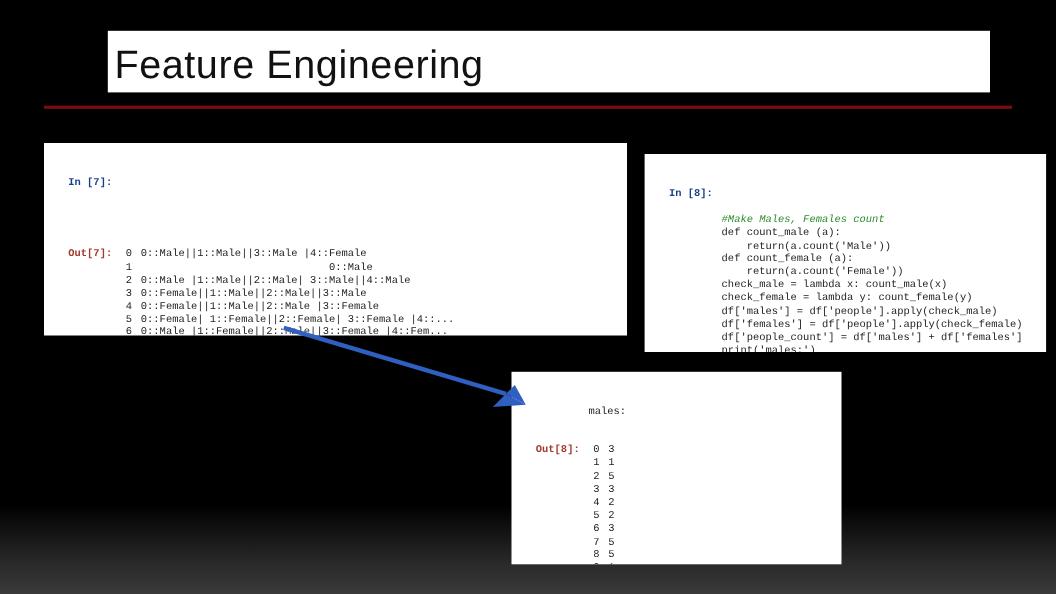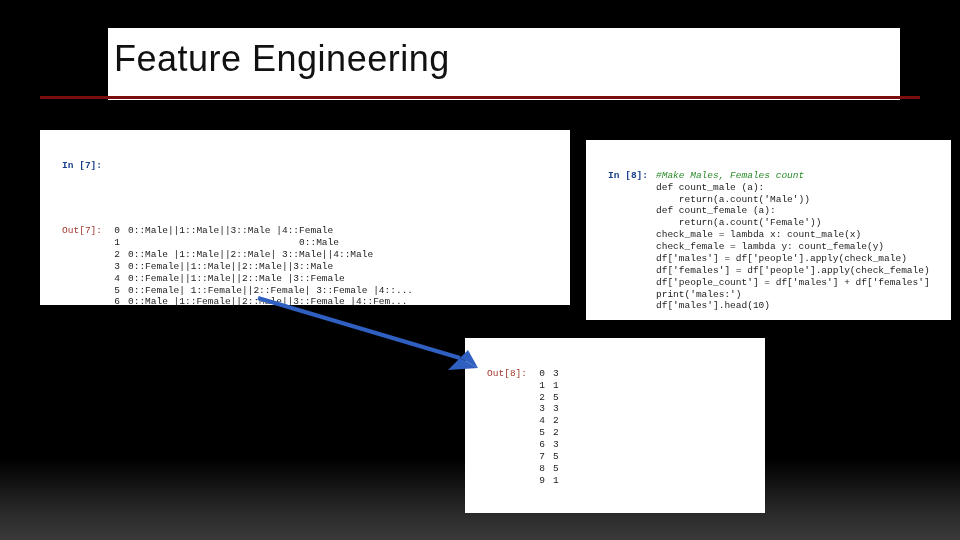--- a/index.html
+++ b/index.html
@@ -6,22 +6,21 @@
   html, body { width: 960px; height: 540px; overflow: hidden; font-family: Arial, Helvetica, sans-serif; }
   .slide {
     position: relative;
     width: 960px; height: 540px;
     background: linear-gradient(to bottom, #000 0%, #000 85%, #2a2a2a 95%, #3a3a3a 100%);
   }
   .title-area {
     position: absolute;
     left: 98px; top: 28px; right: 60px;
     background: #fff;
-    padding: 10px 6px 20px 6px;
-    margin-left: 10px;
+    padding: 10px 6px 4px 6px;
   }
   .title {
     font-size: 36px;
     font-weight: 400;
     color: #111;
     letter-spacing: 0.5px;
   }
   .underline {
     position: absolute;
     left: 40px; right: 40px; top: 96px;
@@ -45,22 +44,22 @@
   }
   .cell-right-in {
     left: 586px; top: 140px;
     width: 365px; height: 180px;
   }
   .cell-right-out {
     left: 465px; top: 338px;
     width: 300px; height: 175px;
   }
   .prompt-in { color: #1a3f8a; font-weight: bold; }
-  .prompt-out { color: #a33b2f; font-weight: normal; }
-  .py-comment { color: #2a8a2a; font-style: italic; }
+  .prompt-out { color: #a33b2f; font-weight: bold; }
+  .py-comment { color: #2a8a2a; font-style: italic; margin-top: 24px; }
   .arrow {
     position: absolute;
     left: 250px; top: 290px;
     width: 240px; height: 85px;
     pointer-events: none;
   }
   .arrow line { stroke: #2f5fc0; stroke-width: 4; }
   .arrow polygon { fill: #2f5fc0; }
   .row { display: flex; }
   .row .lp { width: 62px; flex: none; text-align: right; padding-right: 8px; }
@@ -84,20 +83,24 @@
     <div style="height:6px"></div>
     <div id="left-rows"><div class="row"><span class="lp prompt-out">Out[7]:</span><span class="idx">0</span><span class="body">0::Male||1::Male||3::Male |4::Female</span></div><div class="row"><span class="lp"></span><span class="idx">1</span><span class="body">                              0::Male</span></div><div class="row"><span class="lp"></span><span class="idx">2</span><span class="body">0::Male |1::Male||2::Male| 3::Male||4::Male</span></div><div class="row"><span class="lp"></span><span class="idx">3</span><span class="body">0::Female||1::Male||2::Male||3::Male</span></div><div class="row"><span class="lp"></span><span class="idx">4</span><span class="body">0::Female||1::Male||2::Male |3::Female</span></div><div class="row"><span class="lp"></span><span class="idx">5</span><span class="body">0::Female| 1::Female||2::Female| 3::Female |4::...</span></div><div class="row"><span class="lp"></span><span class="idx">6</span><span class="body">0::Male |1::Female||2::Male||3::Female |4::Fem...</span></div></div>
     
   </div>
 
   <div class="cell cell-right-in">
     <div id="right-in-lines"><div class="row"><span class="lp prompt-in">In [8]:</span><span class="body py-comment">#Make Males, Females count</span></div><div class="row"><span class="lp"></span><span class="body">def count_male (a):</span></div><div class="row"><span class="lp"></span><span class="body">    return(a.count('Male'))</span></div><div class="row"><span class="lp"></span><span class="body">def count_female (a):</span></div><div class="row"><span class="lp"></span><span class="body">    return(a.count('Female'))</span></div><div class="row"><span class="lp"></span><span class="body">check_male = lambda x: count_male(x)</span></div><div class="row"><span class="lp"></span><span class="body">check_female = lambda y: count_female(y)</span></div><div class="row"><span class="lp"></span><span class="body">df['males'] = df['people'].apply(check_male)</span></div><div class="row"><span class="lp"></span><span class="body">df['females'] = df['people'].apply(check_female)</span></div><div class="row"><span class="lp"></span><span class="body">df['people_count'] = df['males'] + df['females']</span></div><div class="row"><span class="lp"></span><span class="body">print('males:')</span></div><div class="row"><span class="lp"></span><span class="body">df['males'].head(10)</span></div></div>
   </div>
 
   <div class="cell cell-right-out">
+    <div class="row">
+      <span class="lp"></span>
+      <span class="body">males:</span>
+    </div>
     <div id="right-out-rows"><div class="row"><span class="lp prompt-out">Out[8]:</span><span class="idx">0</span><span class="body">3</span></div><div class="row"><span class="lp"></span><span class="idx">1</span><span class="body">1</span></div><div class="row"><span class="lp"></span><span class="idx">2</span><span class="body">5</span></div><div class="row"><span class="lp"></span><span class="idx">3</span><span class="body">3</span></div><div class="row"><span class="lp"></span><span class="idx">4</span><span class="body">2</span></div><div class="row"><span class="lp"></span><span class="idx">5</span><span class="body">2</span></div><div class="row"><span class="lp"></span><span class="idx">6</span><span class="body">3</span></div><div class="row"><span class="lp"></span><span class="idx">7</span><span class="body">5</span></div><div class="row"><span class="lp"></span><span class="idx">8</span><span class="body">5</span></div><div class="row"><span class="lp"></span><span class="idx">9</span><span class="body">1</span></div></div>
     
   </div>
 
   <svg class="arrow" viewBox="0 0 240 85">
     <line x1="8" y1="8" x2="210" y2="68"></line>
     <polygon points="210,68 228,78 198,80"></polygon>
     <polygon points="228,78 210,68 218,60"></polygon>
   </svg>
 

